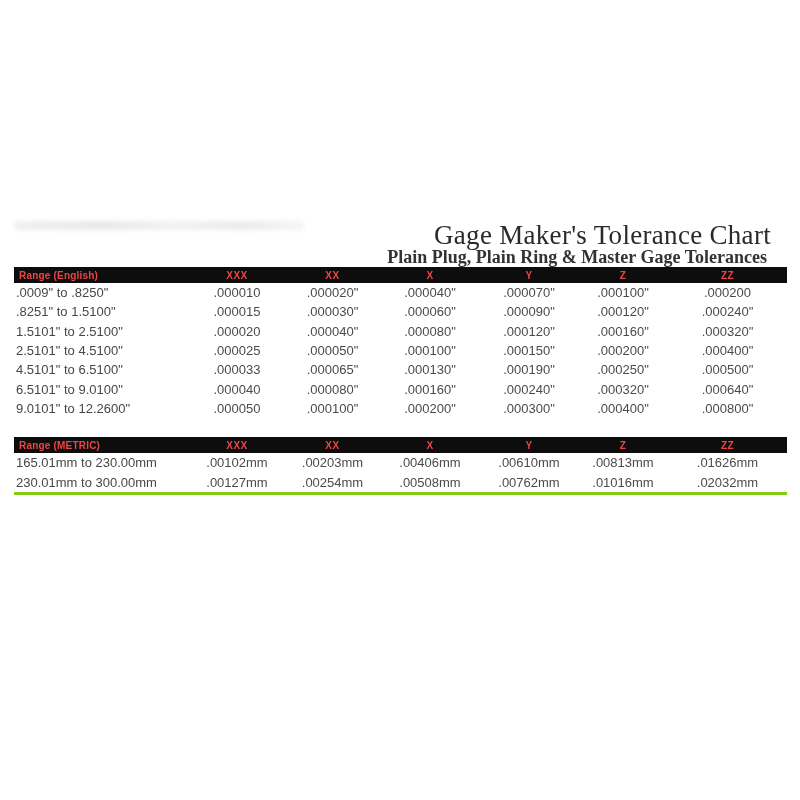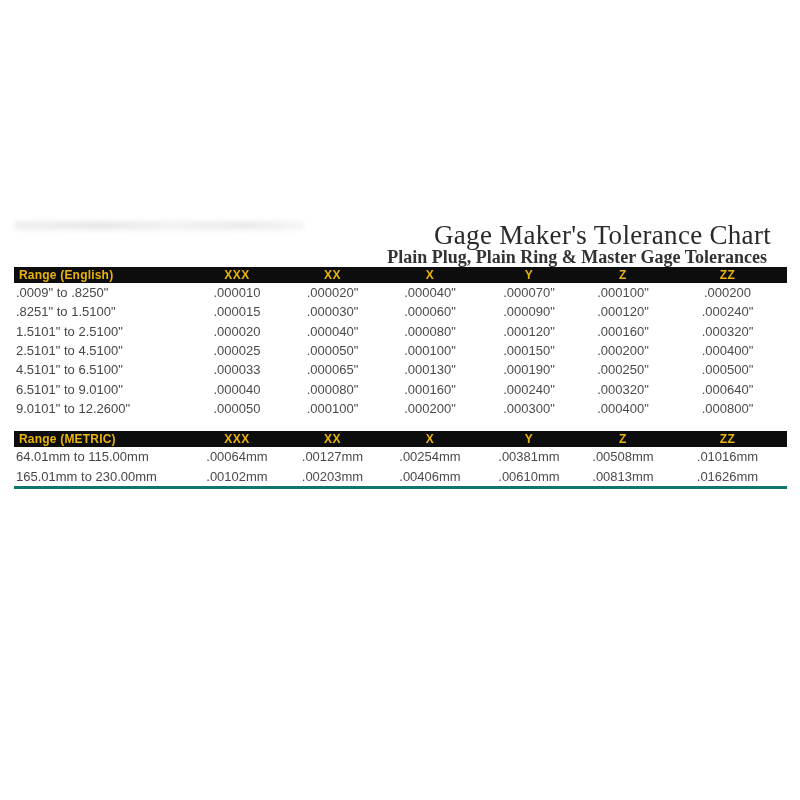--- a/index.html
+++ b/index.html
@@ -24,30 +24,30 @@
   .tables { position:absolute; left:14px; top:267px; width:773px; }
   table { border-collapse:collapse; table-layout:fixed; width:773px; }
   col.c-range { width:175px; }
   col.c-xxx { width:96px; }
   col.c-xx  { width:95px; }
   col.c-x   { width:100px; }
   col.c-y   { width:98px; }
   col.c-z   { width:90px; }
   col.c-zz  { width:119px; }
   th {
-    background:#0d0d0d; color:#eab308; font-size:12px; font-weight:bold;
+    background:#0d0d0d; color:#ef4444; font-size:10px; font-weight:bold;
     height:16px; padding:0; text-align:center; letter-spacing:0.5px;
   }
   th:first-child { text-align:left; padding-left:5px; letter-spacing:0.2px; }
   td {
     font-size:13px; color:#4b4b4b; text-align:center; height:19.3px;
     padding:0; white-space:nowrap;
   }
   td:first-child { text-align:left; padding-left:2px; color:#474747; }
-  .metric-table { margin-top:13px; border-bottom:3px solid #0f766e; }
+  .metric-table { margin-top:19px; border-bottom:3px solid #84cc16; }
 </style>
 </head>
 <body>
 
 <div class="canvas">
 
   <div class="watermark-smudge"></div>
 
   <div class="heading">
     <div class="title">Gage Maker's Tolerance Chart</div>
@@ -160,34 +160,34 @@
             <th>XXX</th>
             <th>XX</th>
             <th>X</th>
             <th>Y</th>
             <th>Z</th>
             <th>ZZ</th>
           </tr>
         </thead>
       <tbody>
           <tr>
-            <td>64.01mm to 115.00mm</td>
-            <td>.00064mm</td>
-            <td>.00127mm</td>
-            <td>.00254mm</td>
-            <td>.00381mm</td>
-            <td>.00508mm</td>
-            <td>.01016mm</td>
-          </tr>
-          <tr>
             <td>165.01mm to 230.00mm</td>
             <td>.00102mm</td>
             <td>.00203mm</td>
             <td>.00406mm</td>
             <td>.00610mm</td>
             <td>.00813mm</td>
             <td>.01626mm</td>
           </tr>
+          <tr>
+            <td>230.01mm to 300.00mm</td>
+            <td>.00127mm</td>
+            <td>.00254mm</td>
+            <td>.00508mm</td>
+            <td>.00762mm</td>
+            <td>.01016mm</td>
+            <td>.02032mm</td>
+          </tr>
         </tbody>
     </table>
 
   </div>
 </div>
 
 </body></html>

